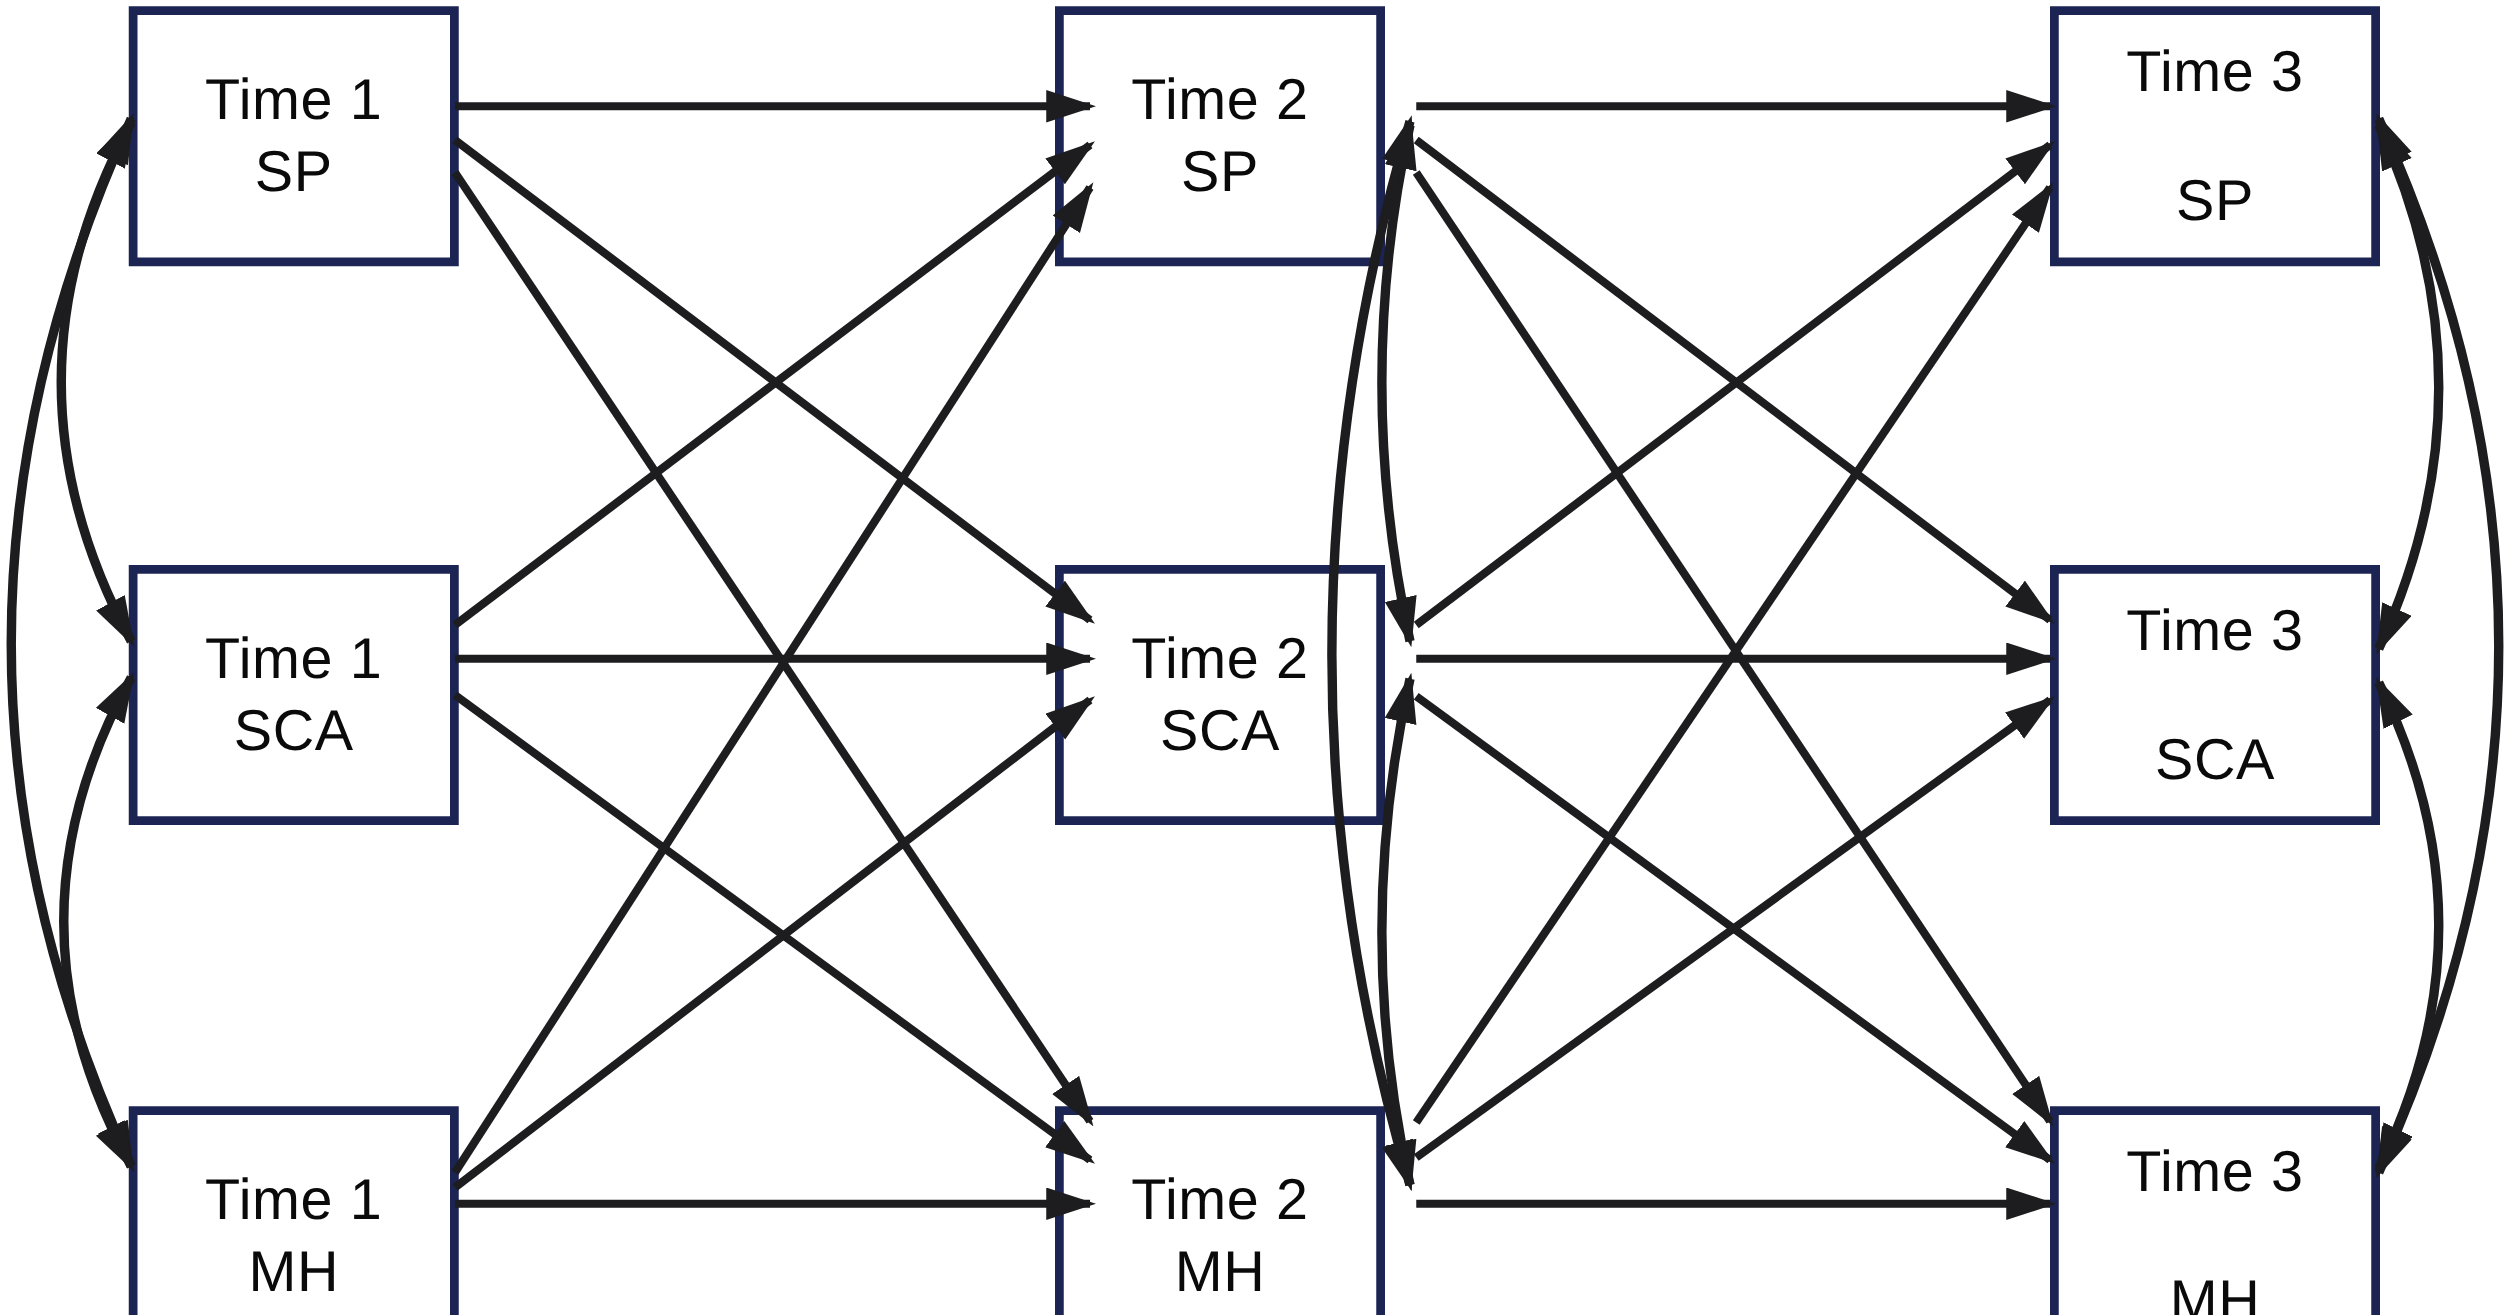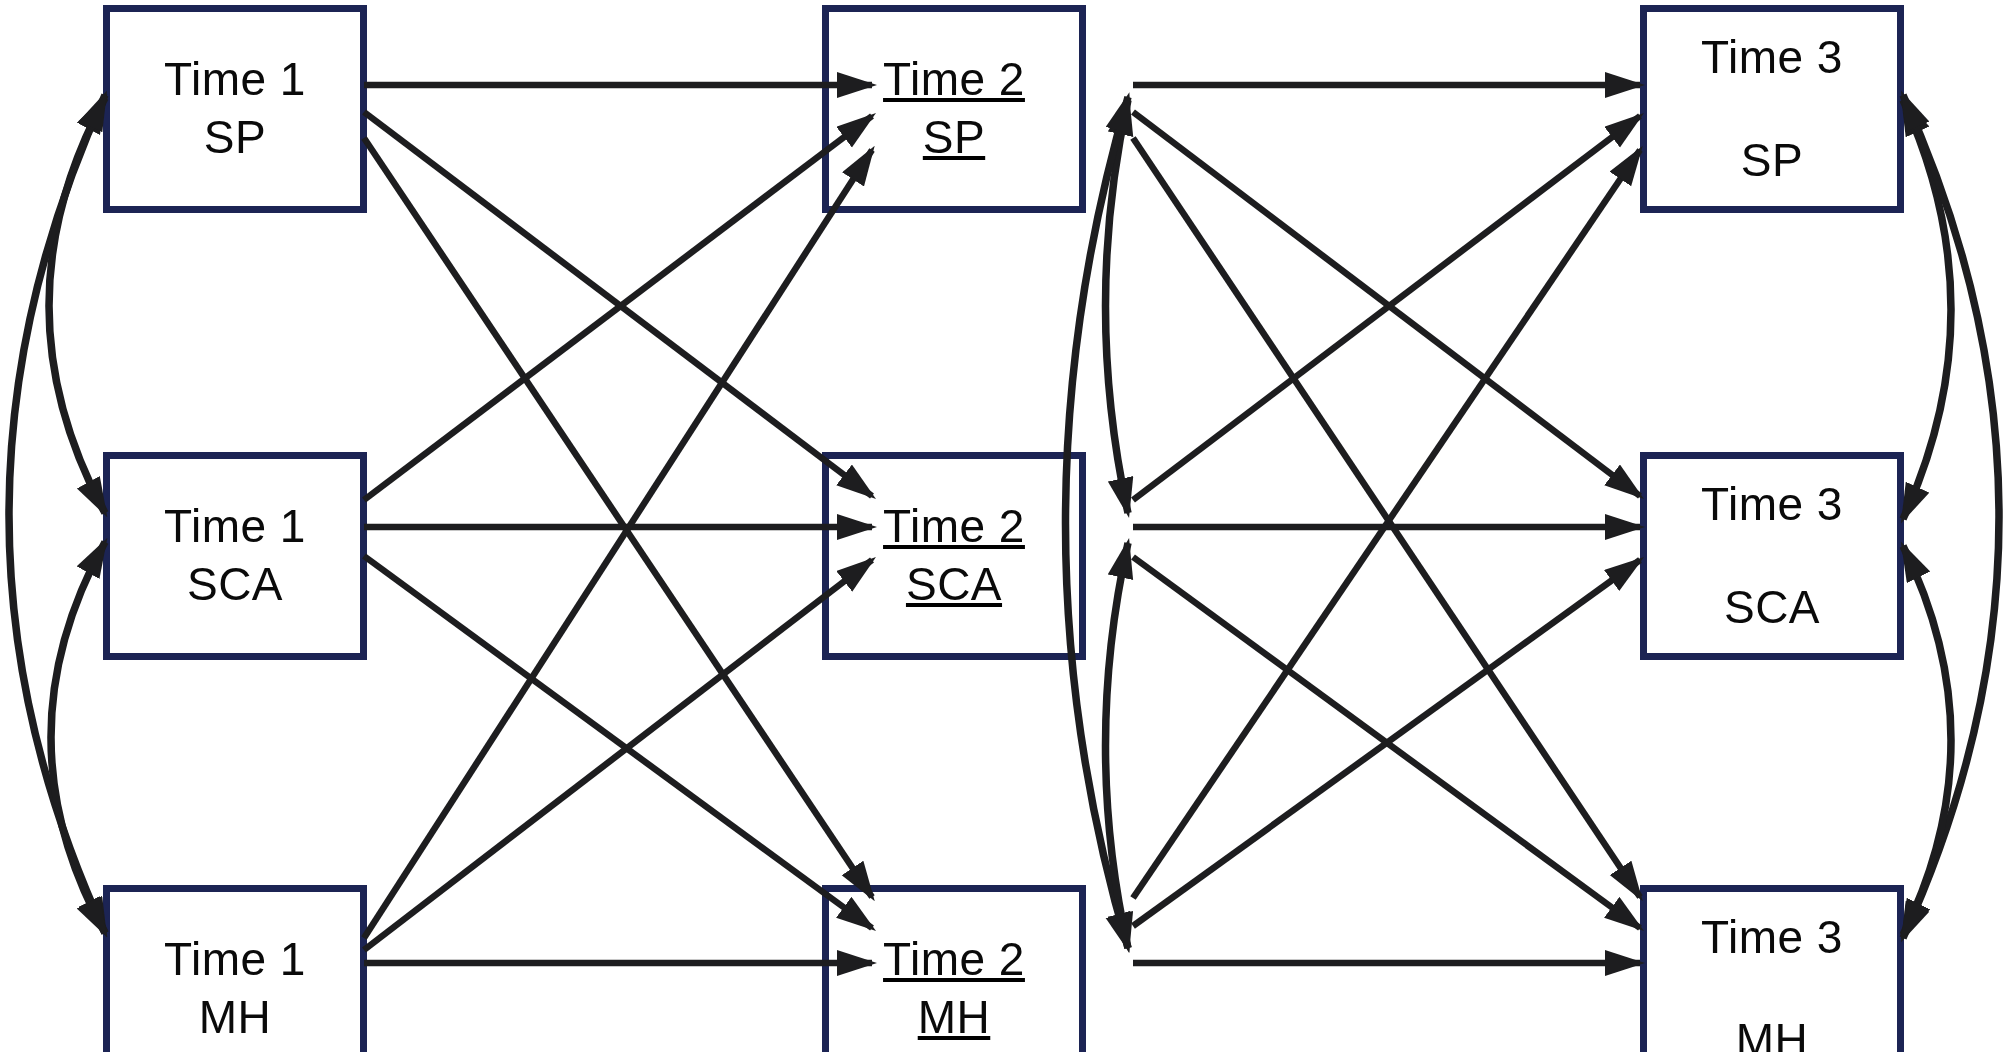--- a/index.html
+++ b/index.html
@@ -33,21 +33,21 @@
     font-size: 46px;
     line-height: 1.26;
     font-weight: 400;
     color: #0a0a0a;
     letter-spacing: 0.5px;
     text-align: center;
     white-space: nowrap;
   }
   
   .c0 { left: 103px; }
-  .c1 { left: 822px; text-decoration: underline; }
+  .c1 { left: 844px; }
   .c2 { left: 1640px; gap: 45px; }
   .r0 { top: 5px; }
   .r1 { top: 452px; }
   .r2 { top: 885px; }
   #arrow-layer {
     position: absolute;
     left: 0;
     top: 0;
     width: 2008px;
     height: 1052px;

